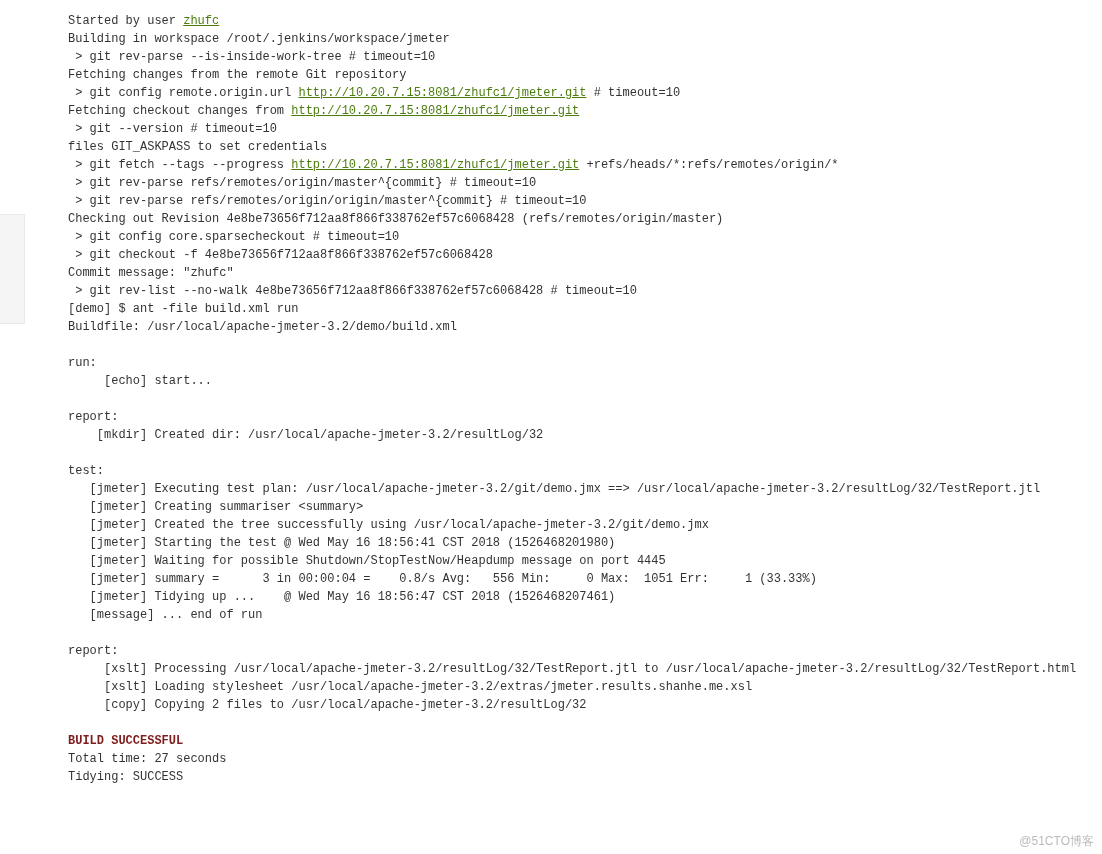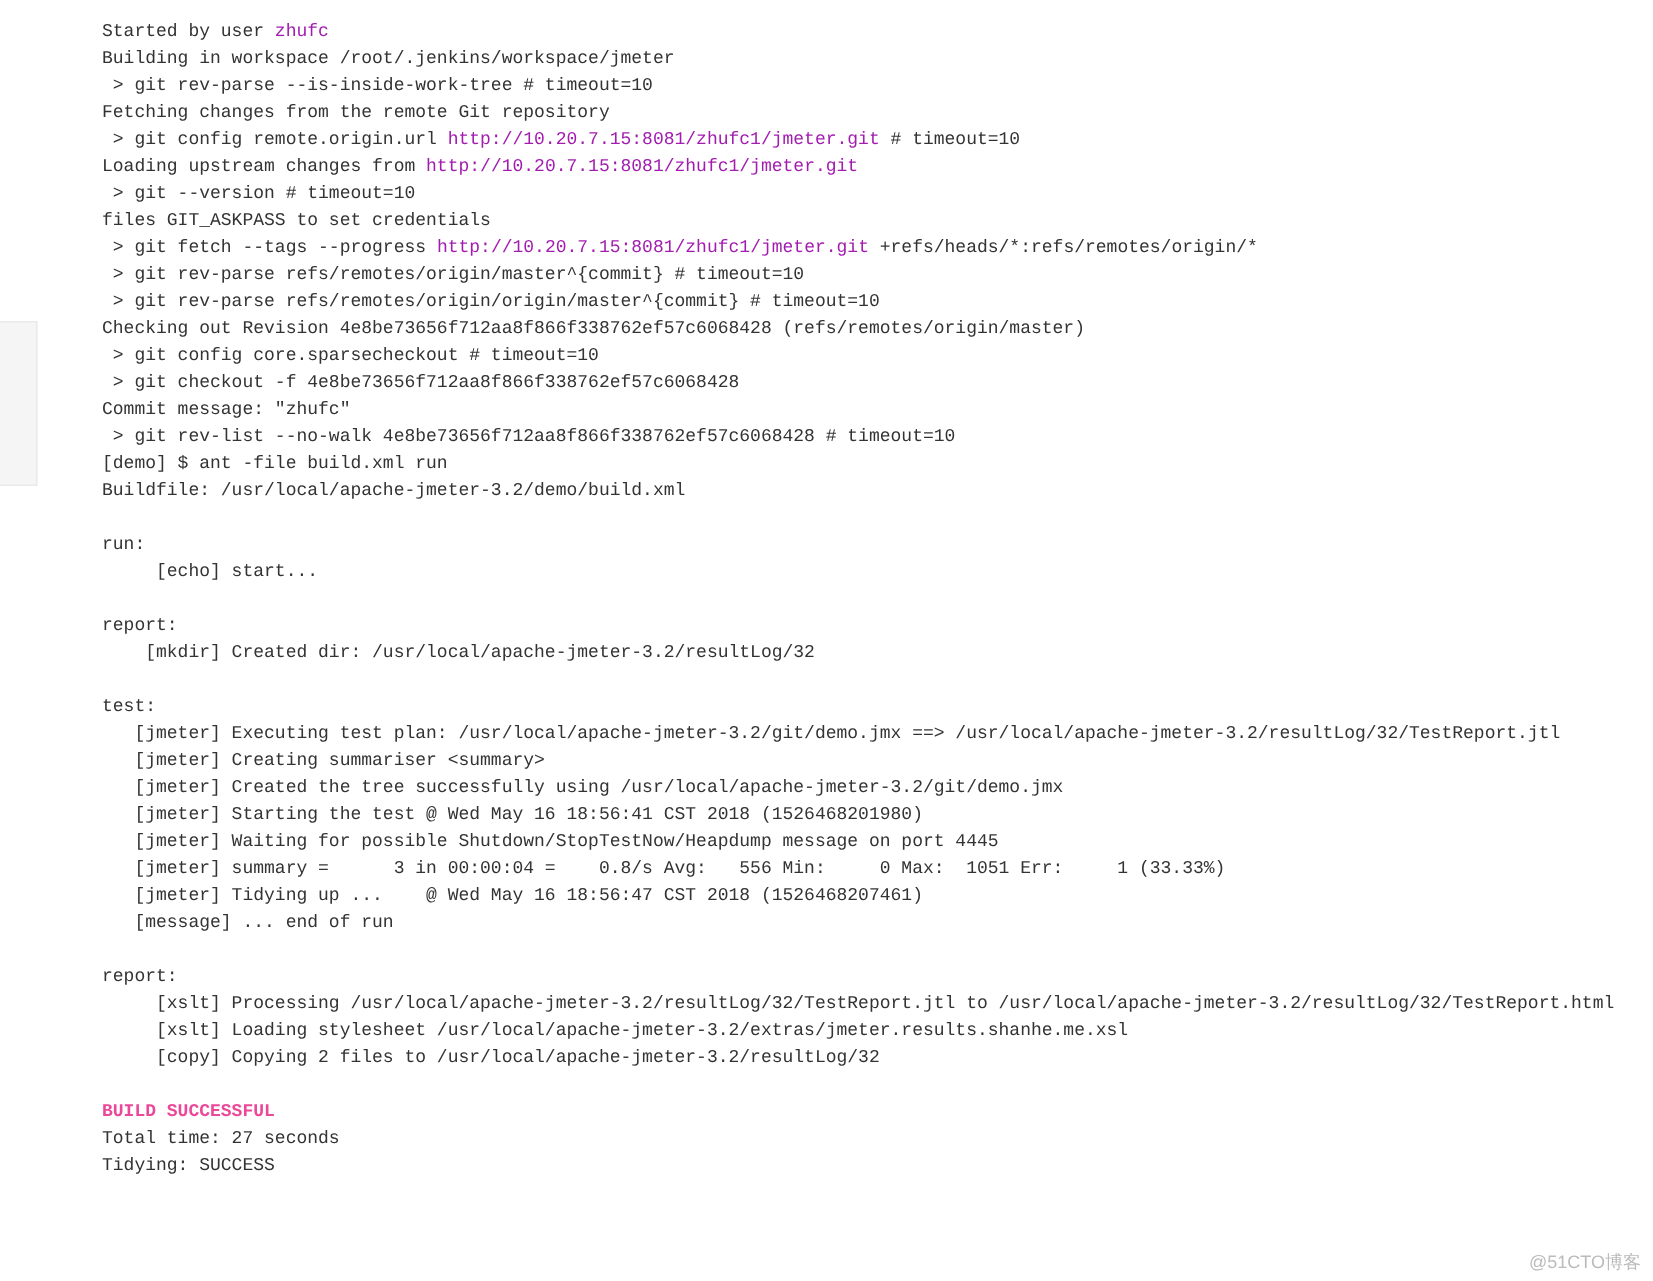--- a/index.html
+++ b/index.html
@@ -10,25 +10,26 @@
     font-size: 12px;
     color: #333333;
     width: 1102px;
   }
   .console {
     padding: 12px 0 12px 68px;
     white-space: pre;
     line-height: 18px;
   }
   .link {
-    color: #a21caf;
+    color: #4d7c0f;
+    text-decoration: underline;
     cursor: pointer;
   }
   .bold { font-weight: normal; color: #333; }
-  .status-bold { font-weight: bold; color: #ec4899; }
+  .status-bold { font-weight: bold; color: #7f1d1d; }
   .watermark {
     position: fixed;
     right: 8px;
     bottom: 4px;
     color: #bbbbbb;
     font-family: Arial, sans-serif;
     font-size: 12px;
     user-select: none;
   }
   .side-marker {
@@ -46,21 +47,21 @@
 </head>
 <body>
 
 <div class="side-marker"></div>
 
 <div class="console"><span><span>Started by user </span><a class="link">zhufc</a></span>
 <span>Building in workspace /root/.jenkins/workspace/jmeter</span>
 <span> &gt; git rev-parse --is-inside-work-tree # timeout=10</span>
 <span>Fetching changes from the remote Git repository</span>
 <span><span> &gt; git config remote.origin.url </span><a class="link">http://10.20.7.15:8081/zhufc1/jmeter.git</a><span> # timeout=10</span></span>
-<span><span>Loading upstream changes from </span><a class="link">http://10.20.7.15:8081/zhufc1/jmeter.git</a></span>
+<span><span>Fetching checkout changes from </span><a class="link">http://10.20.7.15:8081/zhufc1/jmeter.git</a></span>
 <span> &gt; git --version # timeout=10</span>
 <span>files GIT_ASKPASS to set credentials </span>
 <span><span> &gt; git fetch --tags --progress </span><a class="link">http://10.20.7.15:8081/zhufc1/jmeter.git</a><span> +refs/heads/*:refs/remotes/origin/*</span></span>
 <span> &gt; git rev-parse refs/remotes/origin/master^{commit} # timeout=10</span>
 <span> &gt; git rev-parse refs/remotes/origin/origin/master^{commit} # timeout=10</span>
 <span>Checking out Revision 4e8be73656f712aa8f866f338762ef57c6068428 (refs/remotes/origin/master)</span>
 <span> &gt; git config core.sparsecheckout # timeout=10</span>
 <span> &gt; git checkout -f 4e8be73656f712aa8f866f338762ef57c6068428</span>
 <span>Commit message: "zhufc"</span>
 <span> &gt; git rev-list --no-walk 4e8be73656f712aa8f866f338762ef57c6068428 # timeout=10</span>

